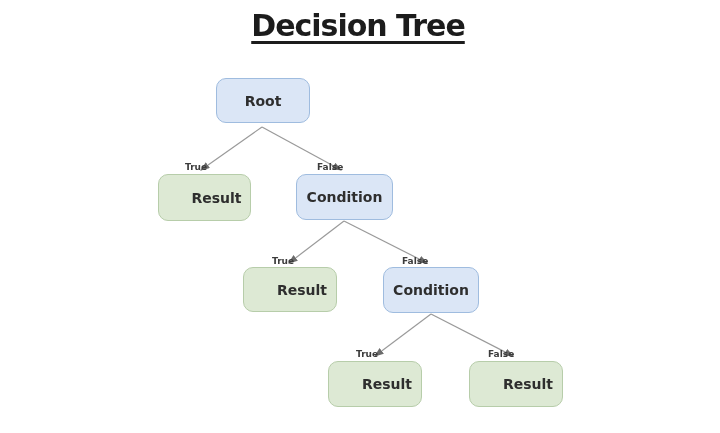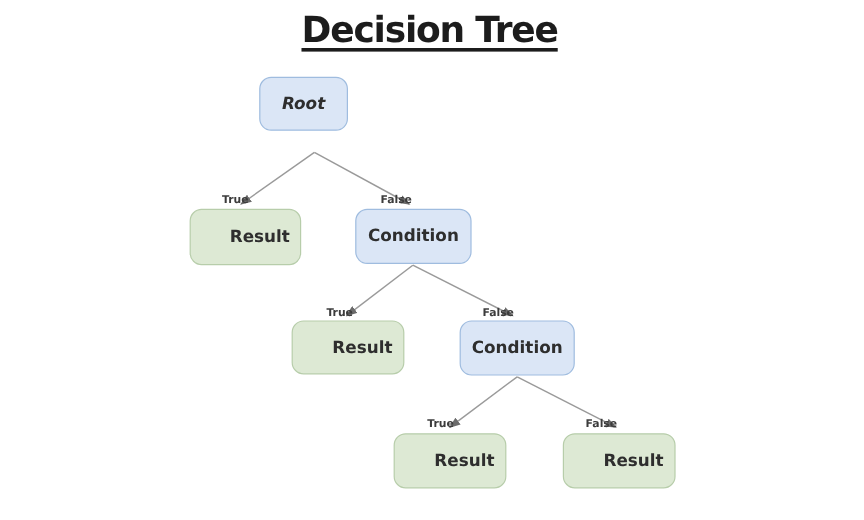--- a/index.html
+++ b/index.html
@@ -78,21 +78,21 @@
       </marker>
     </defs>
     <line x1="262" y1="127" x2="201" y2="170" marker-end="url(#arrow)"></line>
     <line x1="262" y1="127" x2="341" y2="170" marker-end="url(#arrow)"></line>
     <line x1="344" y1="221" x2="289" y2="263" marker-end="url(#arrow)"></line>
     <line x1="344" y1="221" x2="427" y2="263" marker-end="url(#arrow)"></line>
     <line x1="431" y1="314" x2="375" y2="356" marker-end="url(#arrow)"></line>
     <line x1="431" y1="314" x2="513" y2="356" marker-end="url(#arrow)"></line>
   </svg>
 
-  <div class="node condition" style="left:216px; top:64px;  width:74px; height:45px;font-style:italic;">Root</div>
+  <div class="node condition" style="left:216px; top:78px;  width:94px; height:45px;">Root</div>
   <div class="node result" style="left:158px; top:174px; width:93px; height:47px;">Result</div>
   <div class="node condition" style="left:296px; top:174px; width:97px; height:46px;">Condition</div>
   <div class="node result" style="left:243px; top:267px; width:94px; height:45px;">Result</div>
   <div class="node condition" style="left:383px; top:267px; width:96px; height:46px;">Condition</div>
   <div class="node result" style="left:328px; top:361px; width:94px; height:46px;">Result</div>
   <div class="node result" style="left:469px; top:361px; width:94px; height:46px;">Result</div>
 
   <div class="edge-label" style="left:185px; top:140px;">True</div>
   <div class="edge-label" style="left:317px; top:140px;">False</div>
   <div class="edge-label" style="left:272px; top:234px;">True</div>

